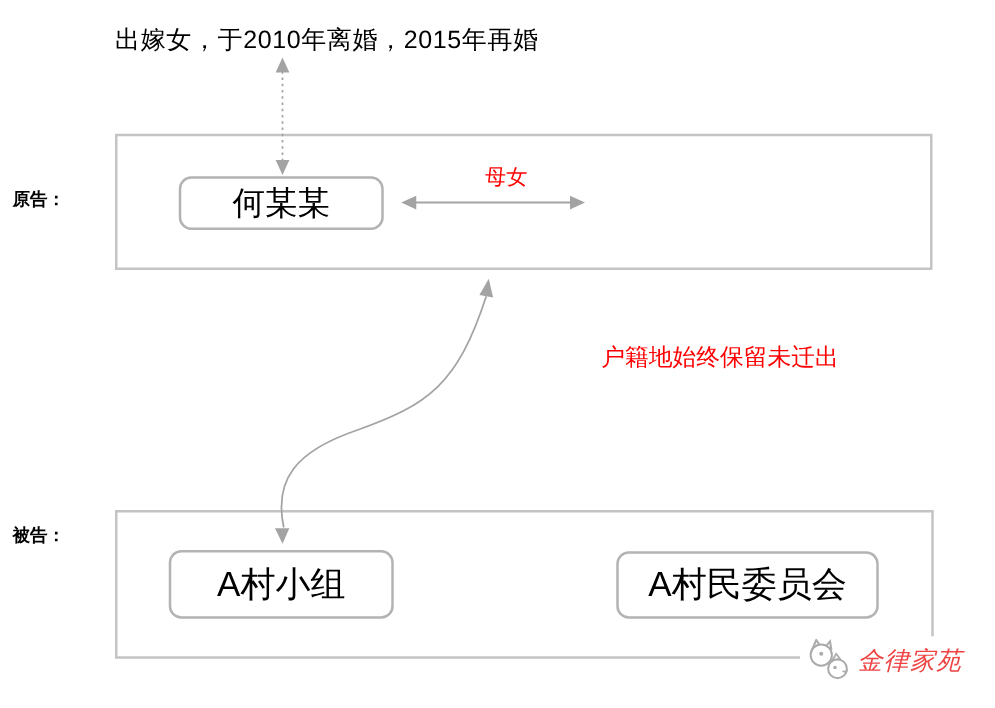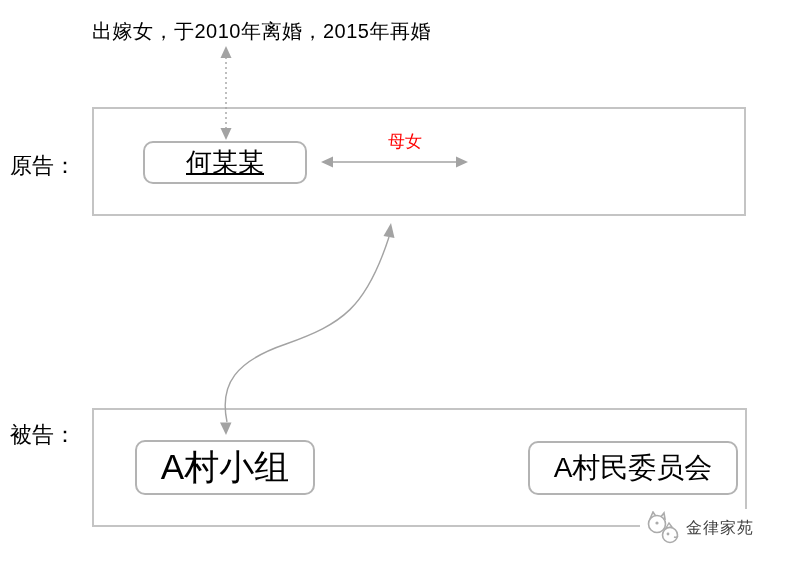--- a/index.html
+++ b/index.html
@@ -20,22 +20,22 @@
   .top-annotation {
     left: 92px;
     top: 18px;
     font-size: 20px;
     color: #000000;
     letter-spacing: 0.5px;
     white-space: nowrap;
   }
 
   .party-label {
-    font-size: 22px;
-    font-weight: normal;
+    font-size: 14px;
+    font-weight: bold;
     color: #000000;
     white-space: nowrap;
   }
   .label-plaintiff { left: 10px; top: 151px; }
   .label-defendant { left: 10px; top: 420px; }
 
   .group-box {
     border: 2px solid #c4c4c4;
     background: #ffffff;
     box-sizing: border-box;
@@ -47,24 +47,24 @@
     border: 2px solid #b3b3b3;
     border-radius: 10px;
     background: #ffffff;
     box-sizing: border-box;
     display: flex;
     align-items: center;
     justify-content: center;
     color: #000000;
     white-space: nowrap;
   }
-  .node-he-moumou   { left: 143px; top: 141px; width: 164px; height: 43px; font-size: 26px; text-decoration: underline; }
+  .node-he-moumou   { left: 143px; top: 141px; width: 164px; height: 43px; font-size: 26px; }
   .node-he-moujia   { left: 505px; top: 141px; width: 168px; height: 42px; font-size: 26px; }
-  .node-village-group     { left: 135px; top: 440px; width: 180px; height: 55px; font-size: 35px; }
-  .node-village-committee { left: 493px; top: 441px; width: 210px; height: 54px; font-size: 28px; margin-left: 35px; }
+  .node-village-group     { left: 135px; top: 440px; width: 180px; height: 55px; font-size: 28px; }
+  .node-village-committee { left: 493px; top: 441px; width: 210px; height: 54px; font-size: 28px; }
 
   .relationship-label {
     left: 340px;
     top: 130px;
     width: 130px;
     text-align: center;
     font-size: 17px;
     color: #fe0000;
     white-space: nowrap;
   }
@@ -90,25 +90,26 @@
   .watermark {
     left: 640px;
     top: 509px;
     display: flex;
     align-items: center;
     gap: 4px;
     background: #ffffff;
     padding: 2px 4px;
   }
   .watermark-text {
-    font-size: 16px;
-    color: #404040;
+    font-size: 20px;
+    color: #ef4444;
     letter-spacing: 1px;
     white-space: nowrap;
     text-shadow: 1px 1px 0 #ffffff;
+    font-style: italic;
   }
 </style>
 </head>
 <body>
 
 <div id="canvas">
 
   <div class="abs top-annotation">出嫁女，于2010年离婚，2015年再婚</div>
 
   <div class="abs group-box group-plaintiff"></div>
@@ -136,20 +137,21 @@
       <polygon points="391,223 383.5,236 394.5,238" fill="#a3a3a3"></polygon>
       <polygon points="226,435 220,422.5 231.5,422.5" fill="#a3a3a3"></polygon>
     </g>
   </svg>
 
   <div class="abs node node-he-moumou">何某某</div>
 
   <div class="abs relationship-label">母女</div>
 
   <div class="abs note-block">
+    <div>户籍地始终保留未迁出</div>
   </div>
 
   <div class="abs node node-village-group">A村小组</div>
   <div class="abs node node-village-committee">A村民委员会</div>
 
   <div class="abs watermark">
     <span style="display:inline-flex;">
       <svg width="38" height="34" viewBox="0 0 38 34" xmlns="http://www.w3.org/2000/svg">
 
         <polygon points="6,8 9,1 13,7" fill="none" stroke="#ababab" stroke-width="1.6"></polygon>

